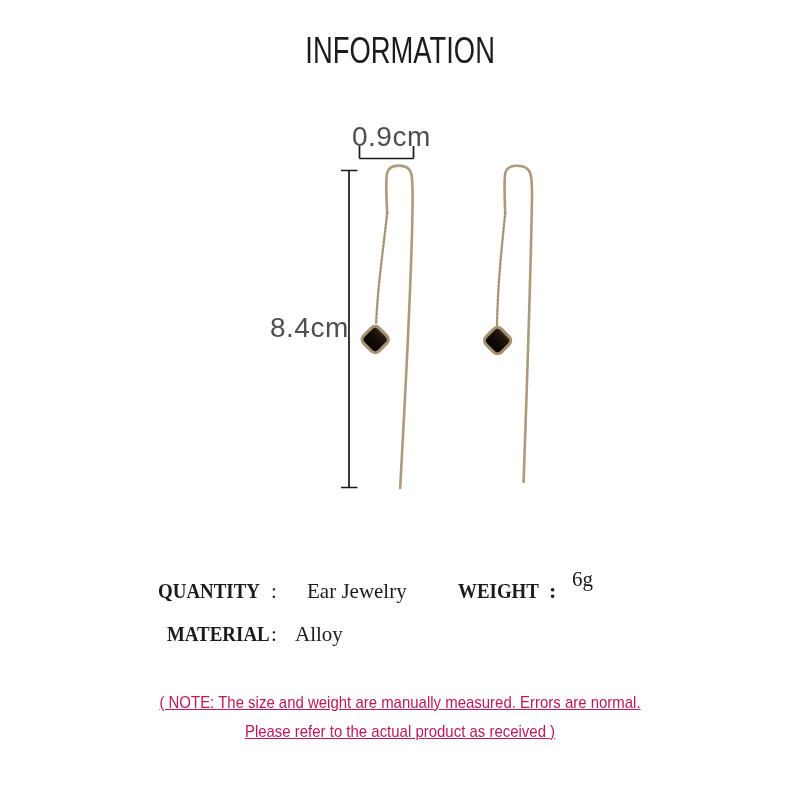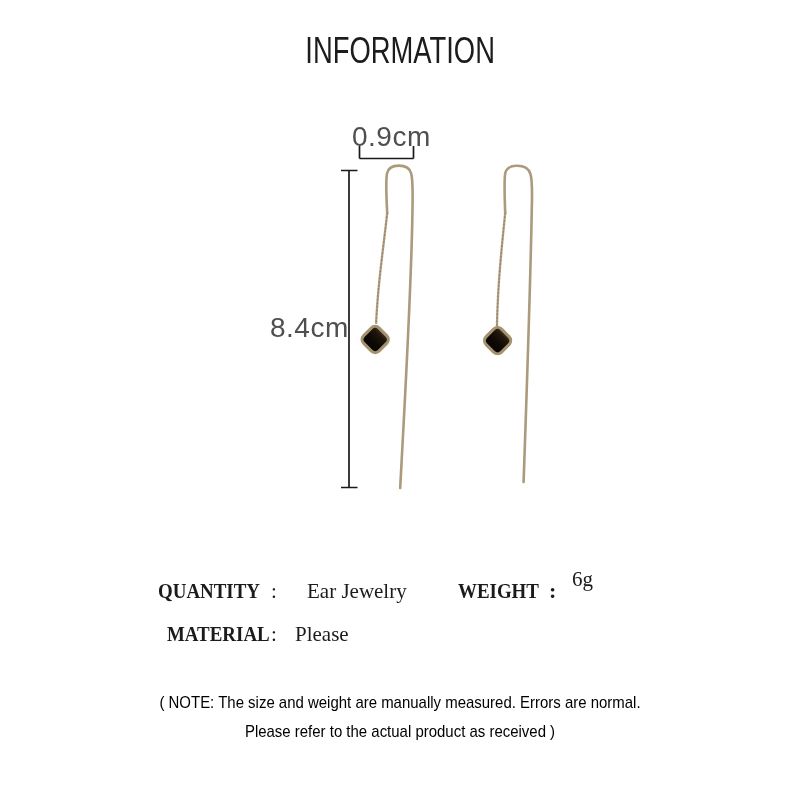--- a/index.html
+++ b/index.html
@@ -83,23 +83,24 @@
   #spec-weight-value   { top: 567px; left: 572px; }
   #spec-material-label { top: 621px; left: 167px; }
   #spec-material-colon { top: 622px; left: 271px; }
   #spec-material-value { top: 622px; left: 295px; }
   .note-block {
     position: absolute;
     top: 688px;
     left: 0;
     width: 800px;
     text-align: center;
-    color: #000000;
+    color: #be185d;
     font-size: 17px;
     line-height: 29px;
+    text-decoration: underline;
   }
   .note-block .note-line {
     display: block;
     transform: scaleX(0.88);
     transform-origin: center center;
     white-space: nowrap;
   }
 </style>
 </head>
 <body>
@@ -157,20 +158,20 @@
   <span class="spec lab" id="spec-quantity-label">QUANTITY</span>
   <span class="spec colon" id="spec-quantity-colon">:</span>
   <span class="spec val" id="spec-quantity-value">Ear Jewelry</span>
 
   <span class="spec lab" id="spec-weight-label">WEIGHT</span>
   <span class="spec colon bold" id="spec-weight-colon">:</span>
   <span class="spec val" id="spec-weight-value">6g</span>
 
   <span class="spec lab" id="spec-material-label">MATERIAL</span>
   <span class="spec colon" id="spec-material-colon">:</span>
-  <span class="spec val" id="spec-material-value">Please</span>
+  <span class="spec val" id="spec-material-value">Alloy</span>
 
   <div class="note-block">
     <span class="note-line">( NOTE: The size and weight are manually measured. Errors are normal.</span>
     <span class="note-line">Please refer to the actual product as received )</span>
   </div>
 
 </div>
 
 </body></html>

